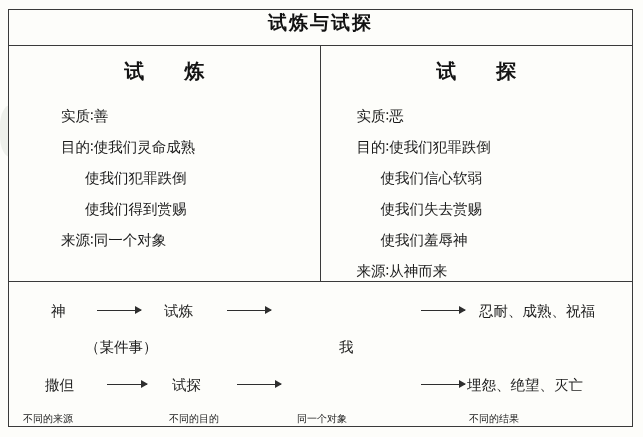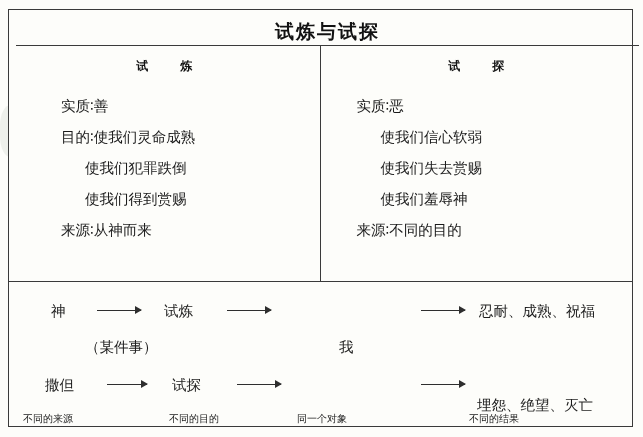--- a/index.html
+++ b/index.html
@@ -26,28 +26,28 @@
     top: 9px;
     width: 625px;
     height: 418px;
     border: 1.5px solid #3a3a3a;
     box-sizing: border-box;
     background: #fdfdfa;
   }
   
   .title-bar {
     position: absolute;
-    left: 7px;
+    left: 0;
     top: 0;
     width: 100%;
     height: 36px;
     border-bottom: 1.5px solid #3a3a3a;
     box-sizing: border-box;
     display: flex;
-    align-items: flex-end;
+    align-items: flex-start;
     justify-content: center;
   }
   .title-text {
     font-size: 19px;
     font-weight: bold;
     letter-spacing: 2px;
     color: #121212;
   }
   
   .columns {
@@ -64,21 +64,21 @@
     width: 50%;
     box-sizing: border-box;
     position: relative;
     padding: 12px 0 0 0;
   }
   .col.left {
     border-right: 1.5px solid #3a3a3a;
   }
   .col-head {
     text-align: center;
-    font-size: 12px;
+    font-size: 20px;
     font-weight: bold;
     letter-spacing: 10px;
     padding-left: 10px;
     margin-bottom: 16px;
     color: #141414;
   }
   .col-lines {
     padding-left: 52px;
     font-size: 14.5px;
     line-height: 31px;
@@ -161,32 +161,33 @@
 
     <div class="columns">
 
       <div class="col left">
         <div class="col-head">试　炼</div>
         <div class="col-lines">
           <div class="line">实质∶善</div>
           <div class="line">目的∶使我们灵命成熟</div>
           <div class="line indent">使我们犯罪跌倒</div>
           <div class="line indent">使我们得到赏赐</div>
-          <div class="line">来源∶从神而来</div>
+          <div class="line">来源∶同一个对象</div>
         </div>
       </div>
 
       <div class="col right">
         <div class="col-head">试　探</div>
         <div class="col-lines">
           <div class="line">实质∶恶</div>
+          <div class="line">目的∶使我们犯罪跌倒</div>
           <div class="line indent">使我们信心软弱</div>
           <div class="line indent">使我们失去赏赐</div>
           <div class="line indent">使我们羞辱神</div>
-          <div class="line">来源∶不同的目的</div>
+          <div class="line">来源∶从神而来</div>
         </div>
       </div>
 
     </div>
 
     <div class="flow">
 
       <div class="flow-row row1">
         <span class="cell" style="left:42px;">神</span>
         <span class="arrow" style="left:88px; width:44px;"></span>
@@ -200,21 +201,21 @@
         <span class="cell" style="left:76px;">（某件事）</span>
         <span class="cell" style="left:330px;">我</span>
       </div>
 
       <div class="flow-row row3">
         <span class="cell" style="left:36px;">撒但</span>
         <span class="arrow" style="left:98px; width:40px;"></span>
         <span class="cell" style="left:163px;">试探</span>
         <span class="arrow" style="left:228px; width:44px;"></span>
         <span class="arrow" style="left:412px; width:44px;"></span>
-        <span class="cell" style="left:468px;margin-top:20px;">埋怨、绝望、灭亡</span>
+        <span class="cell" style="left:458px;">埋怨、绝望、灭亡</span>
       </div>
 
       <div class="flow-row row4 foot">
         <span class="cell" style="left:14px;">不同的来源</span>
         <span class="cell" style="left:160px;">不同的目的</span>
         <span class="cell" style="left:288px;">同一个对象</span>
         <span class="cell" style="left:460px;">不同的结果</span>
       </div>
 
     </div>

